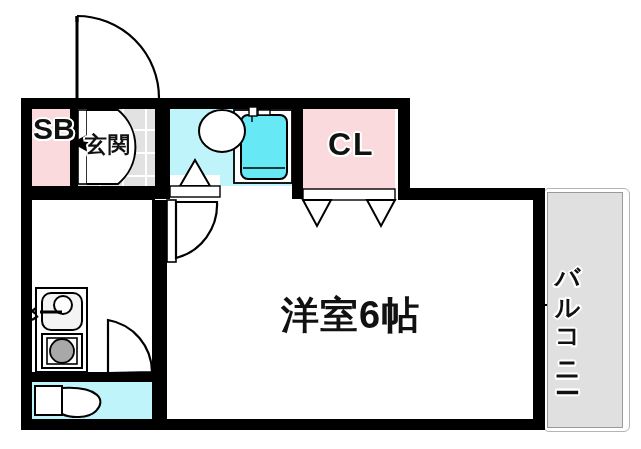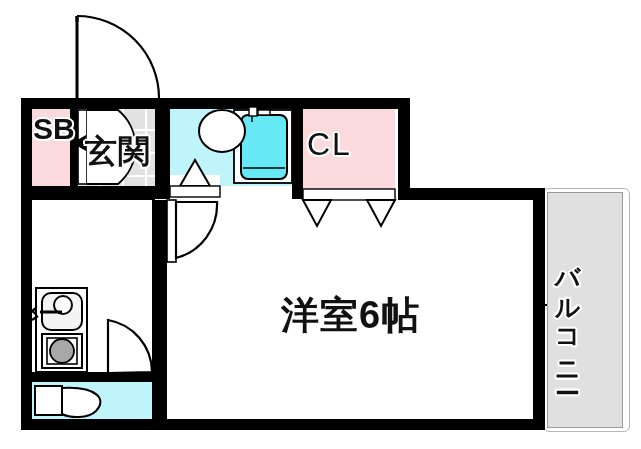--- a/index.html
+++ b/index.html
@@ -28,22 +28,22 @@
       repeating-linear-gradient(to right,rgba(255,255,255,0) 0 21px,#ffffff 21px 23px),
       repeating-linear-gradient(to bottom,rgba(255,255,255,0) 0 21px,#ffffff 21px 23px);}
 
   
   .lbl{position:absolute;color:#111;font-weight:700;
        text-shadow:2px 0 0 #fff,-2px 0 0 #fff,0 2px 0 #fff,0 -2px 0 #fff,
                    1.5px 1.5px 0 #fff,-1.5px 1.5px 0 #fff,1.5px -1.5px 0 #fff,-1.5px -1.5px 0 #fff;
        white-space:nowrap;user-select:none;}
   #lbl-sb{left:33px;top:112px;width:36px;font-size:30px;line-height:34px;
           text-align:center;font-weight:700;}
-  #lbl-genkan{left:85px;top:130px;font-size:32px;letter-spacing:1px;}
-  #lbl-cl{left:307px;top:126px;font-size:32px;letter-spacing:2px;font-weight:400;}
+  #lbl-genkan{left:85px;top:130px;font-size:22px;letter-spacing:1px;}
+  #lbl-cl{left:328px;top:126px;font-size:32px;letter-spacing:2px;font-weight:700;}
   #lbl-room{left:281px;top:290px;font-size:38px;letter-spacing:1px;}
   #lbl-balcony{left:552px;top:249px;font-size:25px;writing-mode:vertical-rl;
                text-orientation:upright;letter-spacing:4px;}
 
   svg{position:absolute;left:0;top:0;pointer-events:none;}
 </style>
 </head>
 <body>
 
 <div id="plan">

